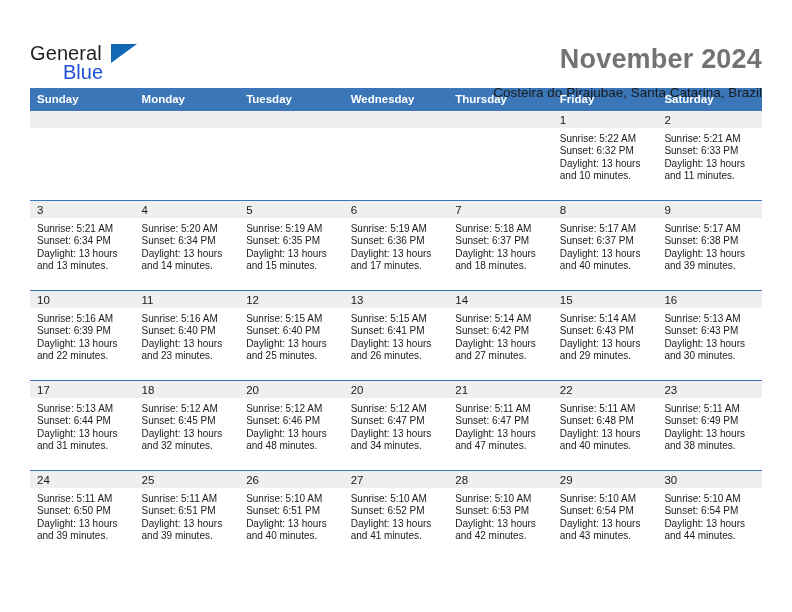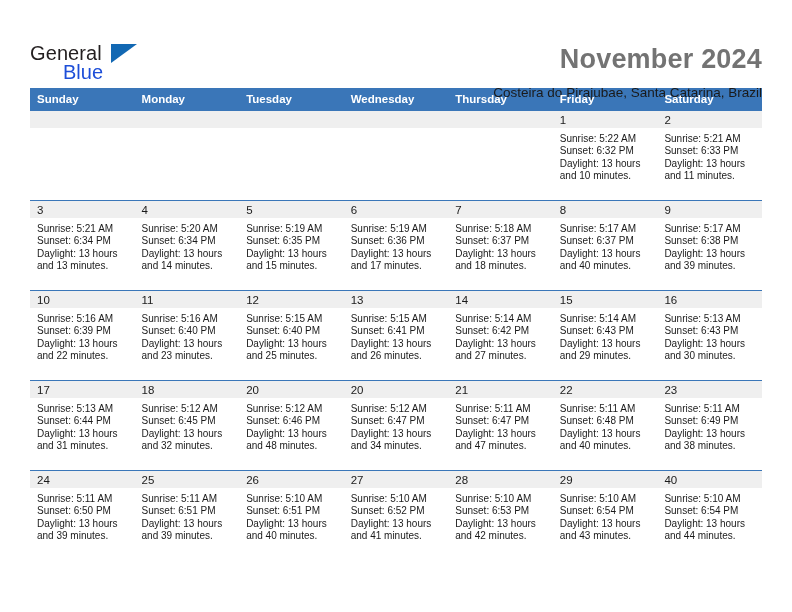--- a/index.html
+++ b/index.html
@@ -465,21 +465,21 @@
           <td>
             <div class="daynum">29</div>
             <div class="cell-body">
               <div>Sunrise: 5:10 AM</div>
               <div>Sunset: 6:54 PM</div>
               <div>Daylight: 13 hours</div>
               <div>and 43 minutes.</div>
             </div>
           </td>
           <td>
-            <div class="daynum">40</div>
+            <div class="daynum">30</div>
             <div class="cell-body">
               <div>Sunrise: 5:10 AM</div>
               <div>Sunset: 6:54 PM</div>
               <div>Daylight: 13 hours</div>
               <div>and 44 minutes.</div>
             </div>
           </td>
         </tr>
       </tbody>
   </table>

